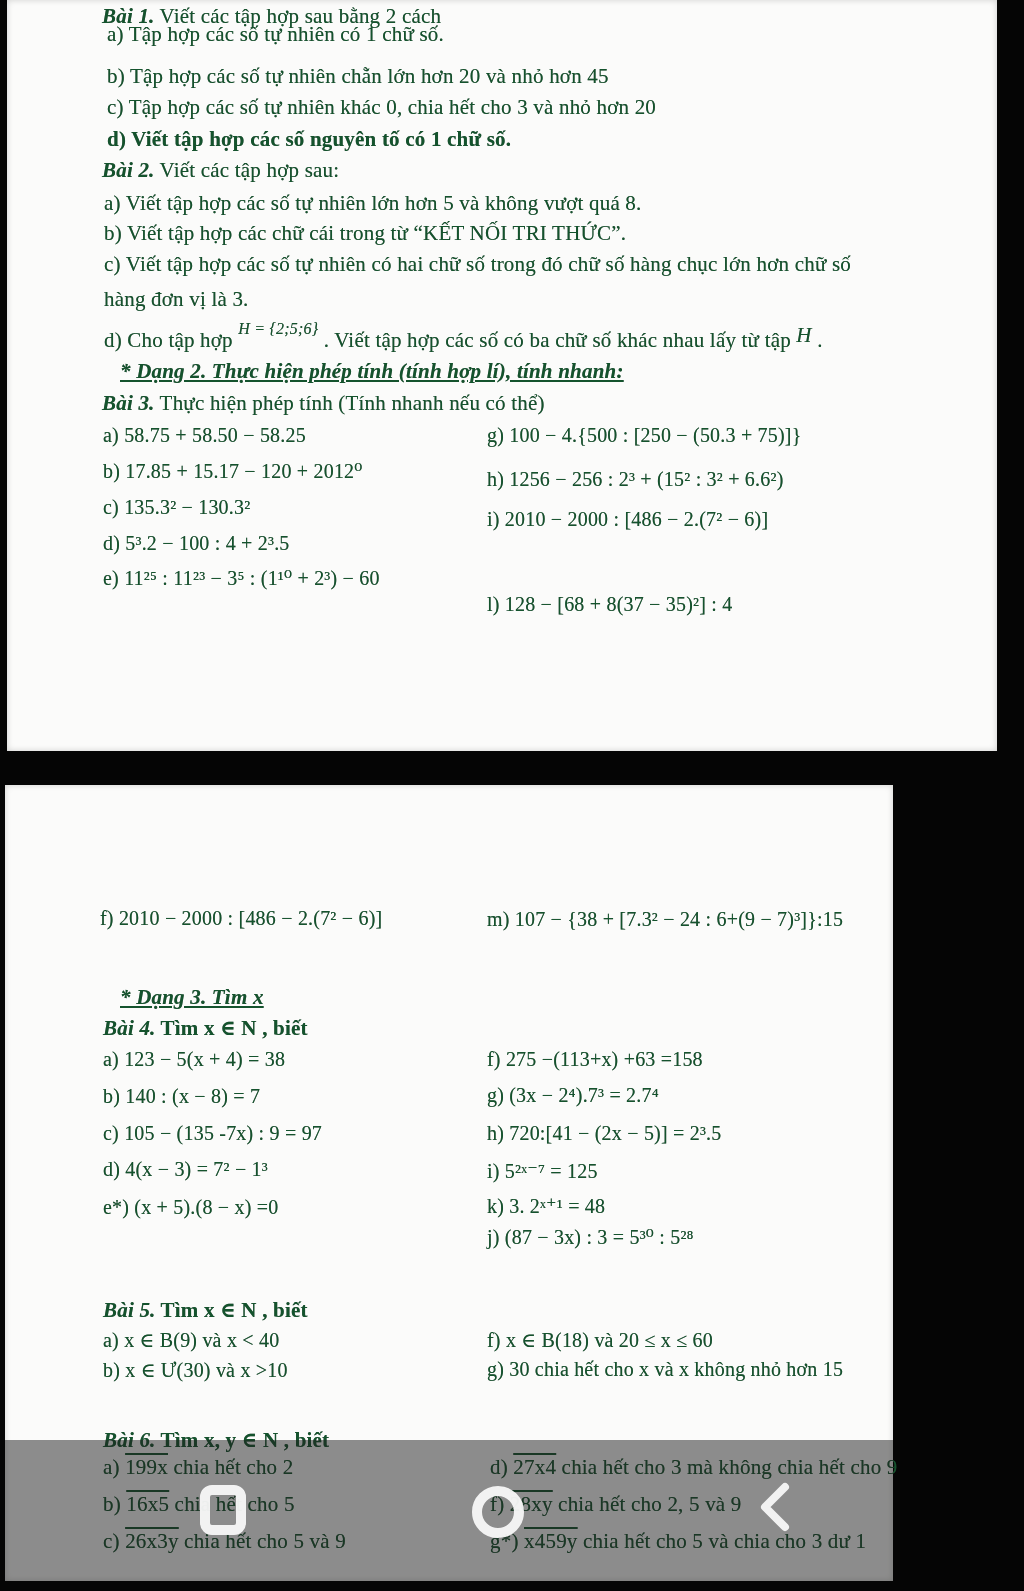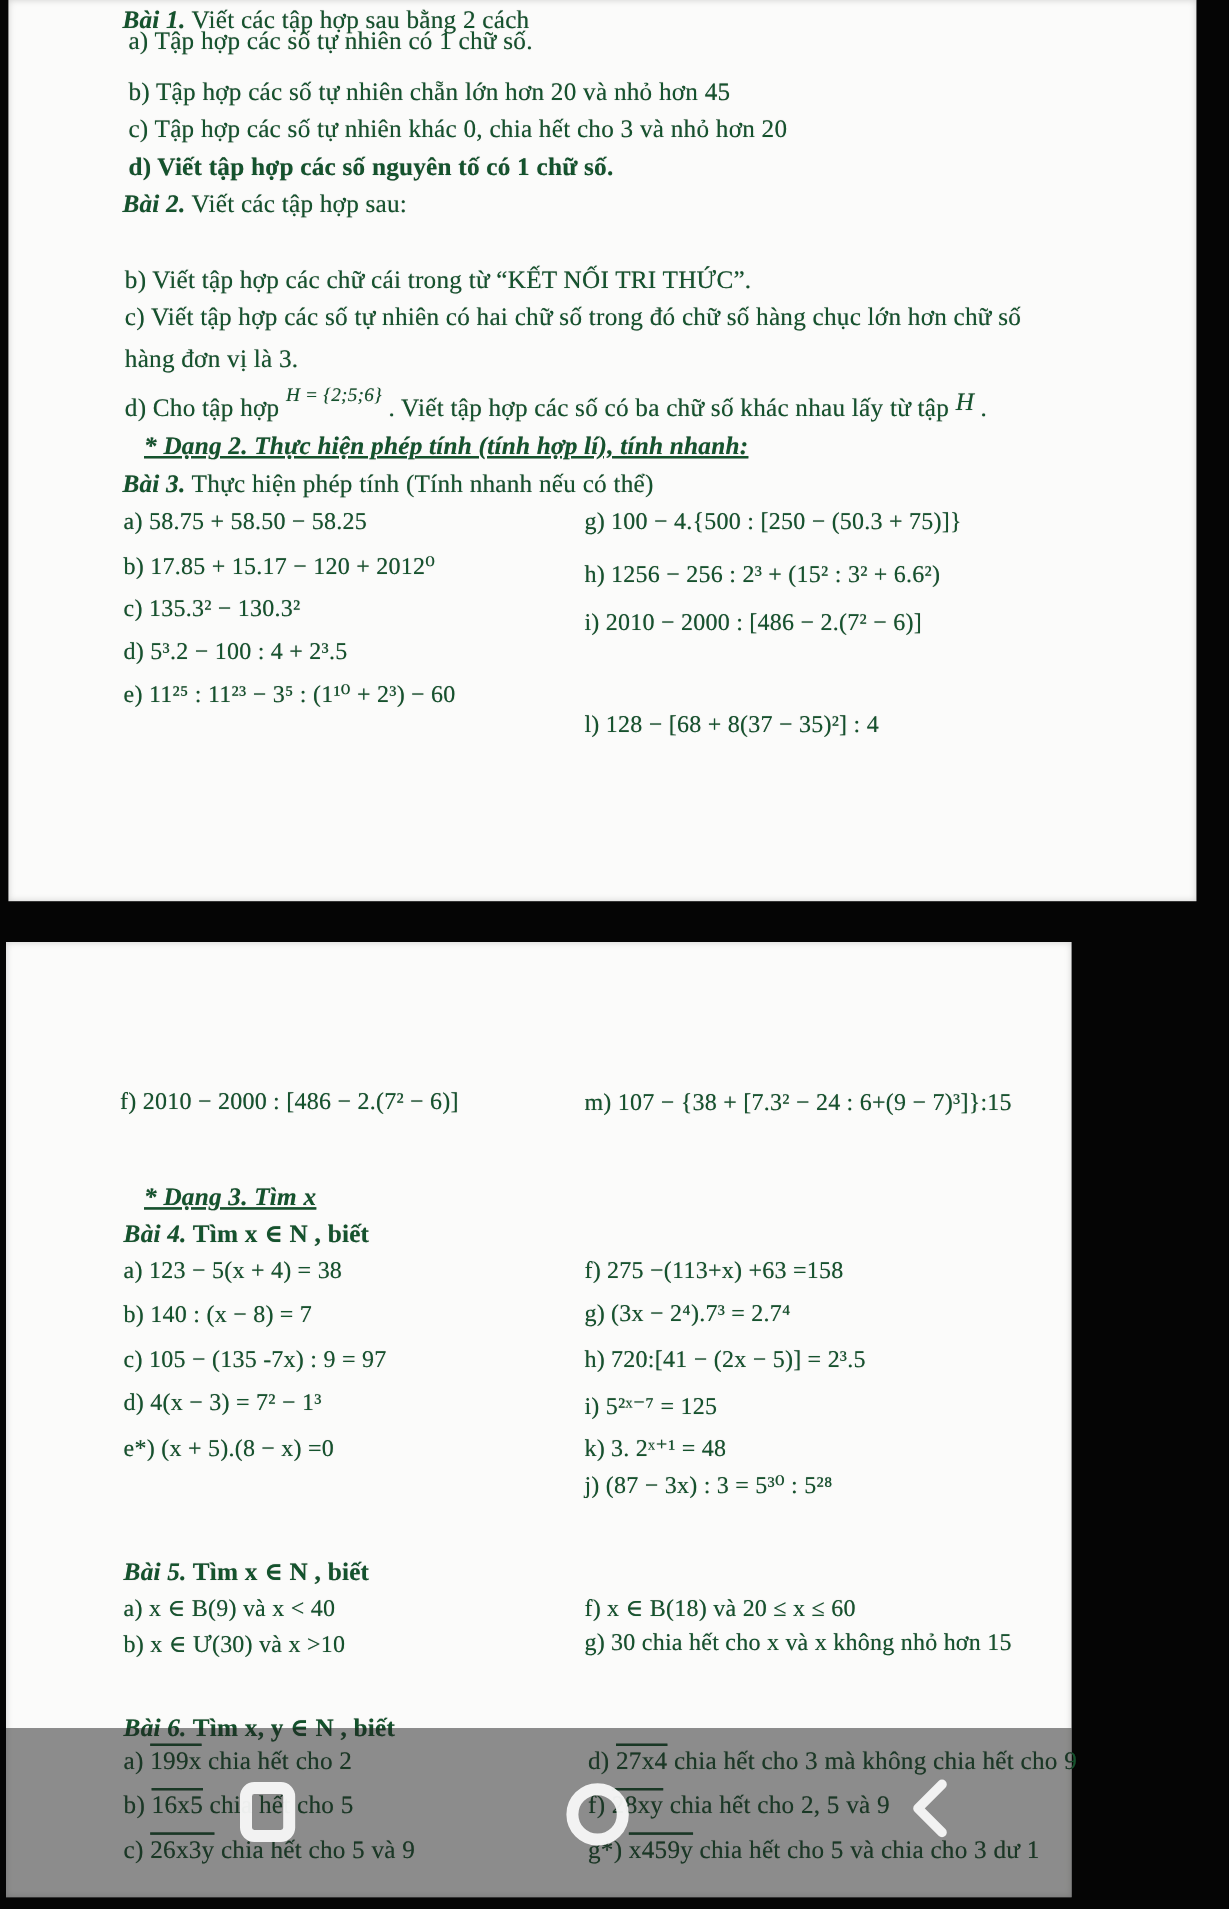--- a/index.html
+++ b/index.html
@@ -36,20 +36,21 @@
       <span class="bi">Bài 1.</span><span> Viết các tập hợp sau bằng 2 cách</span>
     </div>
     <div class="line" style="left:100px;top:22px;">a)  Tập hợp các số tự  nhiên có 1 chữ số.</div>
     <div class="line" style="left:100px;top:64px;">b)  Tập hợp các số tự nhiên chẵn lớn hơn 20 và nhỏ hơn 45</div>
     <div class="line" style="left:100px;top:95px;">c)  Tập hợp các số tự nhiên khác 0, chia hết cho 3 và nhỏ hơn 20</div>
     <div class="line b" style="left:100px;top:127px;">d)  Viết tập hợp các số nguyên tố có 1 chữ số.</div>
 
     <div class="line" style="left:95px;top:158px;">
       <span class="bi">Bài 2.</span><span> Viết các tập hợp sau:</span>
     </div>
+    <div class="line" style="left:97px;top:191px;">a) Viết tập hợp các số tự nhiên lớn hơn 5 và không vượt quá 8.</div>
     <div class="line" style="left:97px;top:221px;">b) Viết tập hợp các chữ cái trong từ “KẾT NỐI TRI THỨC”.</div>
     <div class="line" style="left:97px;top:252px;">c) Viết tập hợp các số tự nhiên có hai chữ số trong đó chữ số hàng chục lớn hơn chữ số</div>
     <div class="line" style="left:97px;top:287px;">hàng đơn vị là 3.</div>
     <div class="line" style="left:97px;top:328px;">
       <span>d) Cho tập hợp </span><span class="raise">H = {2;5;6}</span><span> . Viết tập hợp các số có ba chữ số khác nhau lấy từ tập </span><span class="hvar">H</span><span> .</span>
     </div>
 
     <div class="line bi ul" style="left:113px;top:359px;">* Dạng 2. Thực hiện phép tính (tính hợp lí), tính nhanh:</div>
     <div class="line" style="left:95px;top:391px;">
       <span class="bi">Bài 3.</span><span> Thực hiện phép tính (Tính nhanh nếu có thể)</span>

